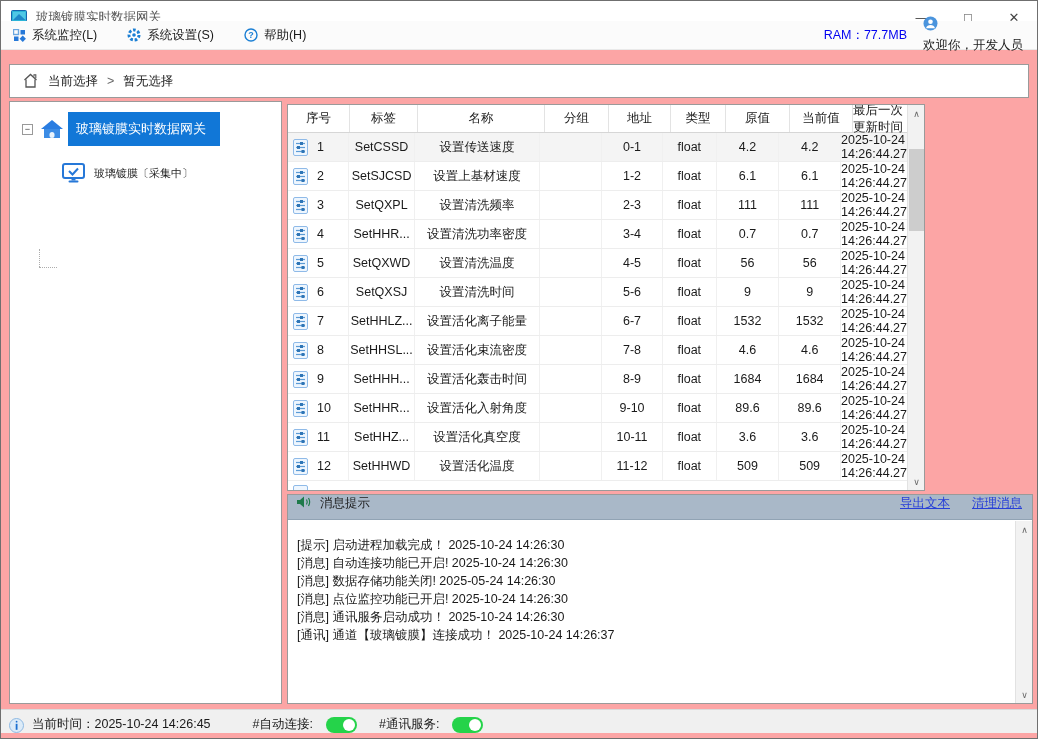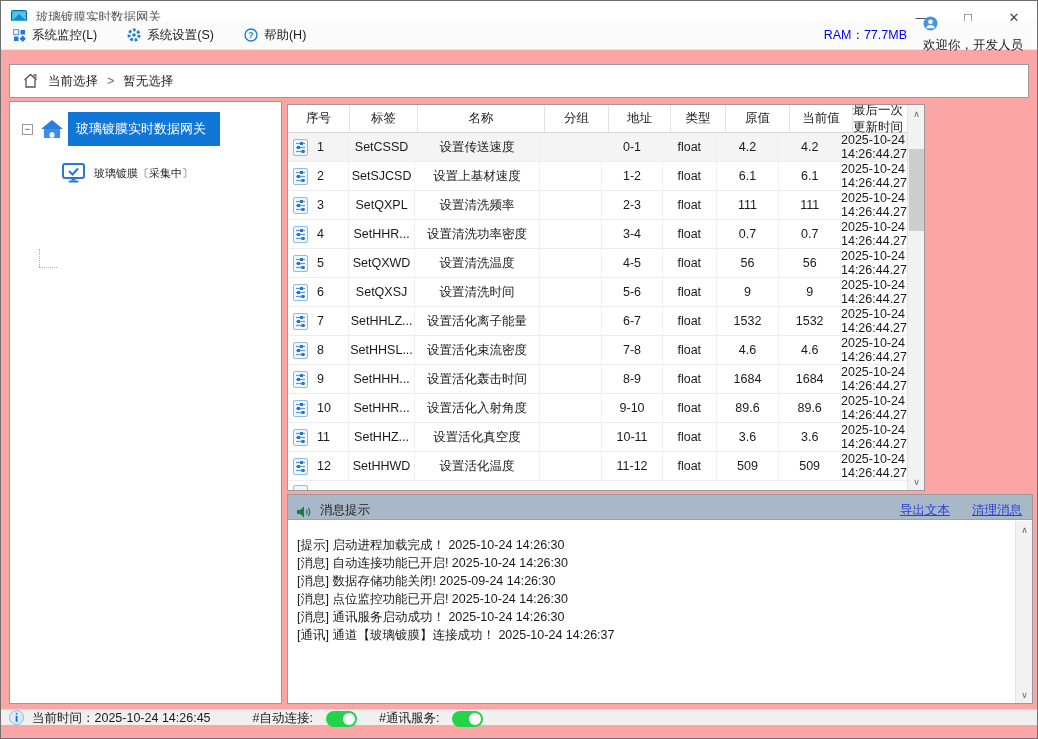--- a/index.html
+++ b/index.html
@@ -57,29 +57,29 @@
   
   .vscroll { position:absolute; right:0; top:0; bottom:0; width:17px; background:#f2f2f2; border-left:1px solid #e2e2e2; }
   .scroll-arrow { position:absolute; left:0; width:17px; height:17px; display:flex; align-items:center; justify-content:center; color:#6a6a6a; font-size:9px; }
   .scroll-arrow.up { top:0; }
   .scroll-arrow.down { bottom:0; }
   .scroll-thumb { position:absolute; left:1px; width:15px; background:#cdcdcd; }
   .table-thumb { top:44px; height:82px; }
 
   
   .msg-panel { position:absolute; top:493px; left:286px; width:746px; height:210px; border:1px solid #9a9a9a; background:#fff; }
-  .msg-header { height:25px; background:var(--message-header-bg,#a9b8c8); border-bottom:1px solid #91a3b4; display:flex; align-items:flex-end; gap:8px; padding:0 10px 0 8px; }
+  .msg-header { height:25px; background:var(--message-header-bg,#a9b8c8); border-bottom:1px solid #91a3b4; display:flex; align-items:flex-start; gap:8px; padding:0 10px 0 8px; }
   .msg-links { margin-left:auto; display:flex; gap:22px; }
   .msg-link { color:var(--link-blue,#2840d8); text-decoration:underline; cursor:pointer; }
   .msg-body { position:absolute; top:26px; left:0; right:17px; bottom:0; padding:15px 9px; overflow:hidden; }
   .msg-line { line-height:18px; }
   .msg-scroll { top:26px; }
 
   
-  .statusbar { position:absolute; left:0; right:0; top:708px; height:16px; background:#f0f0f0; border-top:1px solid #dadada; display:flex; align-items:flex-start; padding-left:8px; }
+  .statusbar { position:absolute; left:0; right:0; top:708px; height:24px; background:#f0f0f0; border-top:1px solid #dadada; display:flex; align-items:flex-end; padding-left:8px; }
   .status-time { margin-left:8px; }
   .status-group { display:flex; align-items:center; gap:13px; }
   .g1 { margin-left:42px; } .g2 { margin-left:22px; }
   .toggle { width:31px; height:16px; border-radius:9px; background:var(--toggle-green,#25d34a); position:relative; display:inline-block; }
   .toggle::after { content:""; position:absolute; top:2px; right:2px; width:12px; height:12px; border-radius:50%; background:#fff; }
 
   svg { display:block; }
 </style>
 </head>
 <body>
@@ -545,21 +545,21 @@
         <span class="msg-link">导出文本</span>
         <span class="msg-link">清理消息</span>
       </span>
     </div>
     <div class="msg-body">
 
         <div class="msg-line">[提示] 启动进程加载完成！ 2025-10-24 14:26:30</div>
 
         <div class="msg-line">[消息] 自动连接功能已开启!  2025-10-24 14:26:30</div>
 
-        <div class="msg-line">[消息] 数据存储功能关闭!  2025-09-24 14:26:30</div>
+        <div class="msg-line">[消息] 数据存储功能关闭!  2025-05-24 14:26:30</div>
 
         <div class="msg-line">[消息] 点位监控功能已开启!  2025-10-24 14:26:30</div>
 
         <div class="msg-line">[消息] 通讯服务启动成功！ 2025-10-24 14:26:30</div>
 
         <div class="msg-line">[通讯] 通道【玻璃镀膜】连接成功！ 2025-10-24 14:26:37</div>
 
     </div>
     <div class="vscroll msg-scroll">
       <div class="scroll-arrow up">∧</div>

